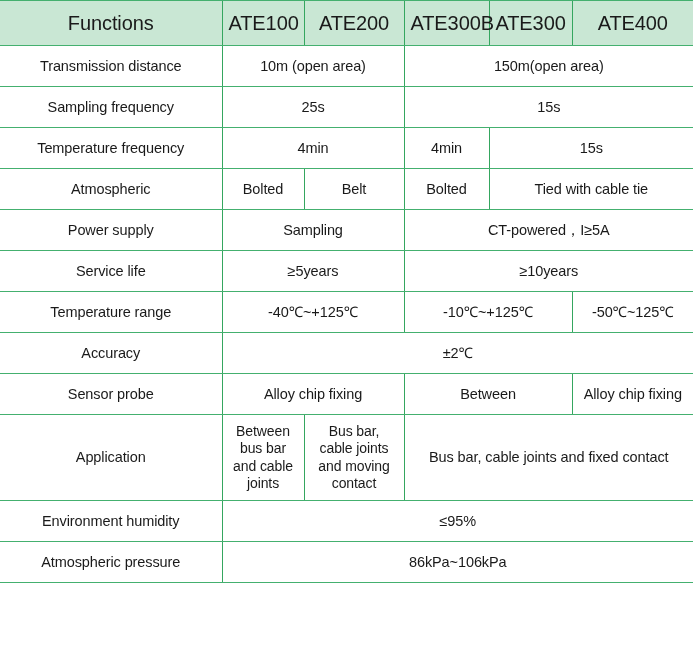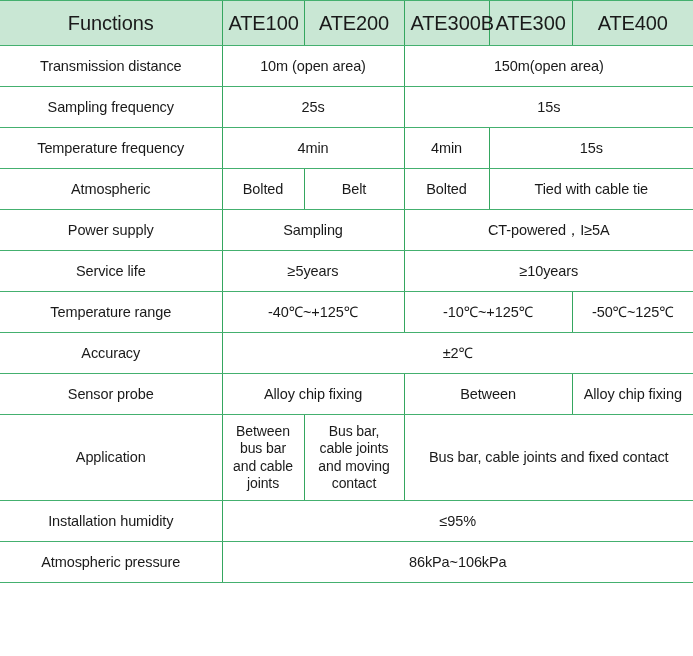--- a/index.html
+++ b/index.html
@@ -147,21 +147,21 @@
         <td colspan="2">Between</td>
         <td>Alloy chip fixing</td>
       </tr>
       <tr class="r-app">
         <td class="label-cell">Application</td>
         <td class="app-narrow">Between bus bar and cable joints</td>
         <td class="app-narrow">Bus bar, cable joints and moving contact</td>
         <td colspan="3">Bus bar, cable joints and fixed contact</td>
       </tr>
       <tr class="r-std">
-        <td class="label-cell">Installation humidity</td>
+        <td class="label-cell">Environment humidity</td>
         <td colspan="5">≤95%</td>
       </tr>
       <tr class="r-std">
         <td class="label-cell">Atmospheric pressure</td>
         <td colspan="5">86kPa~106kPa</td>
       </tr>
     </tbody>
 </table>
 
 </body></html>

